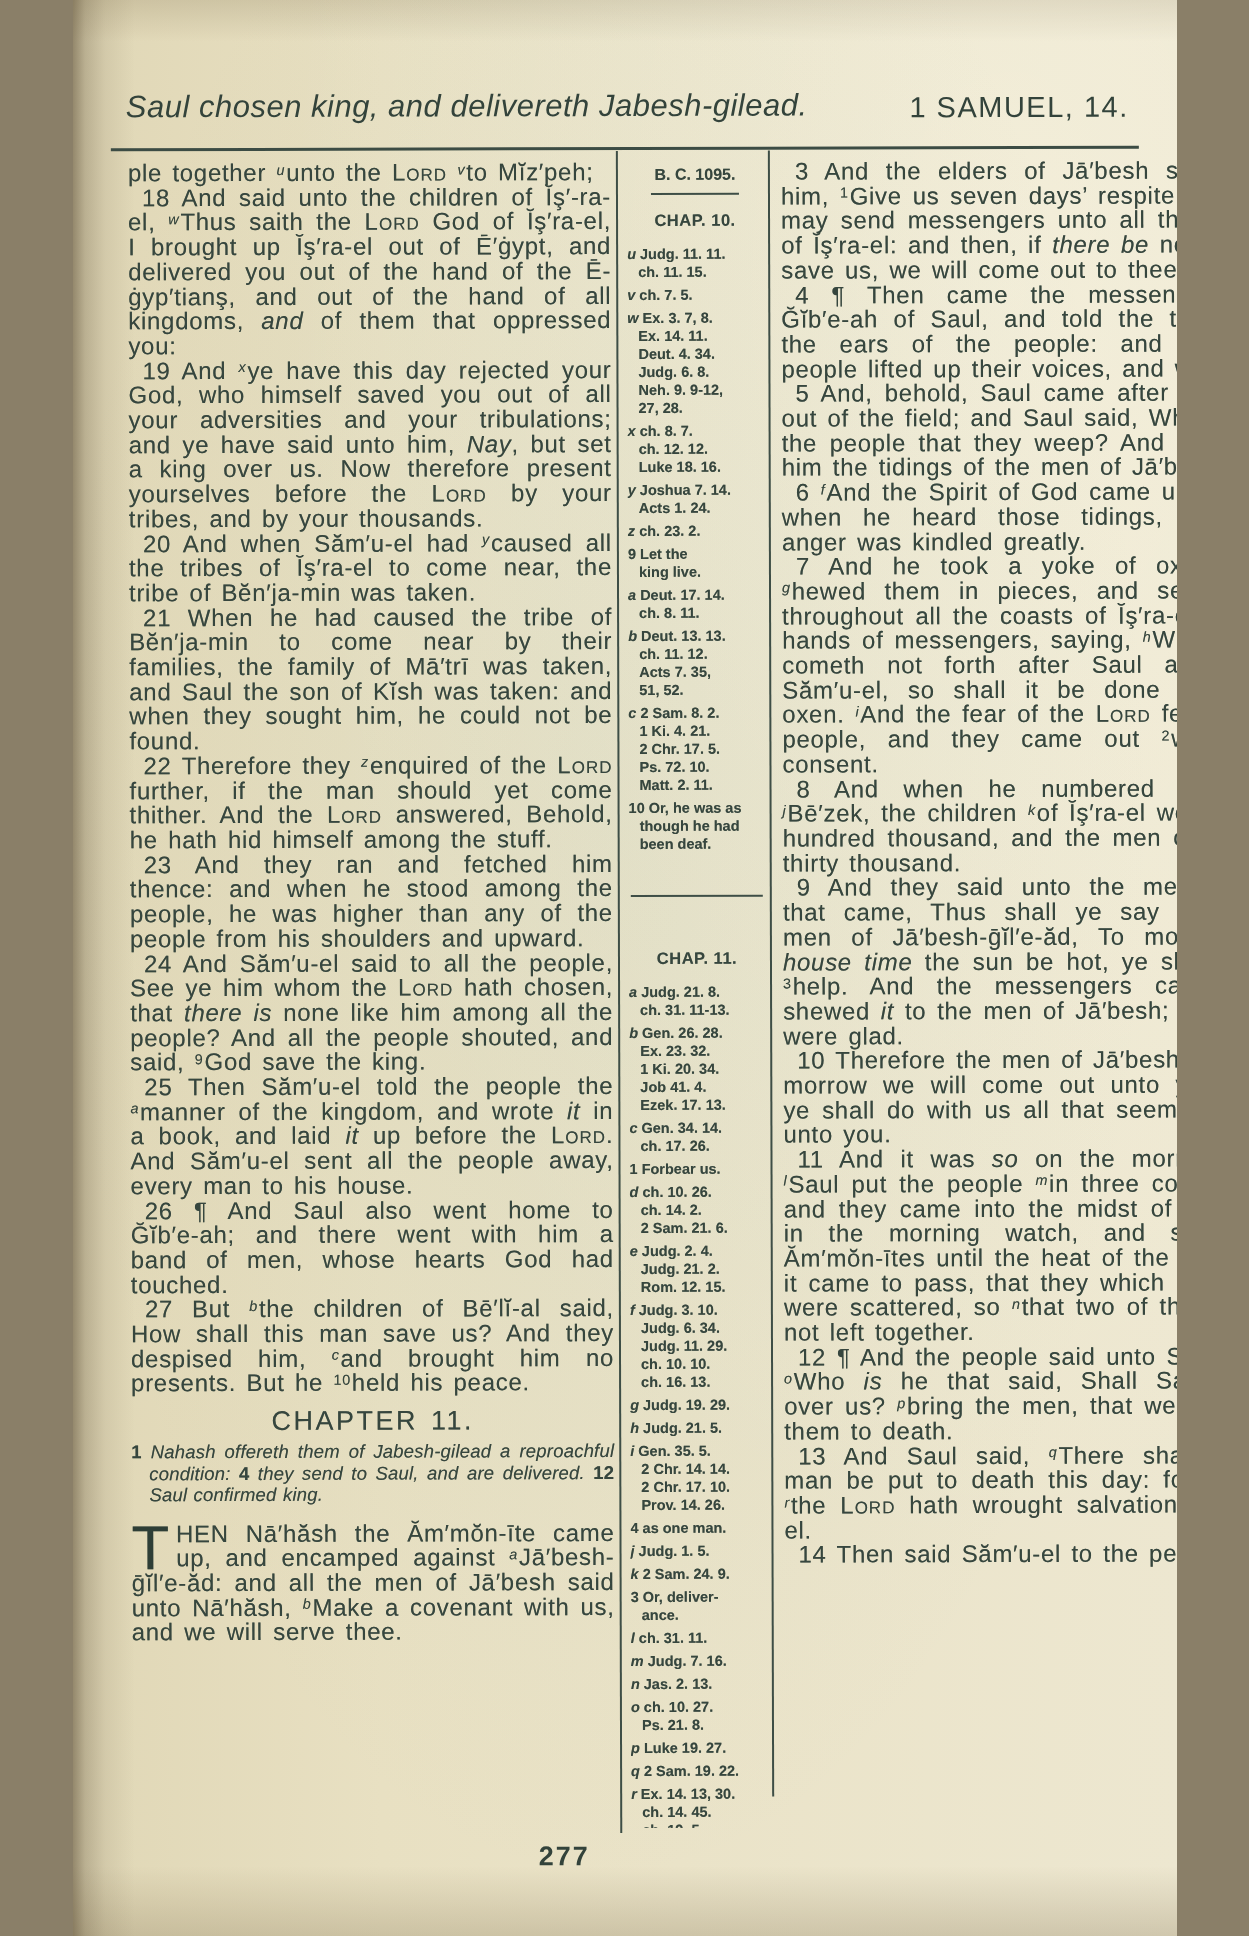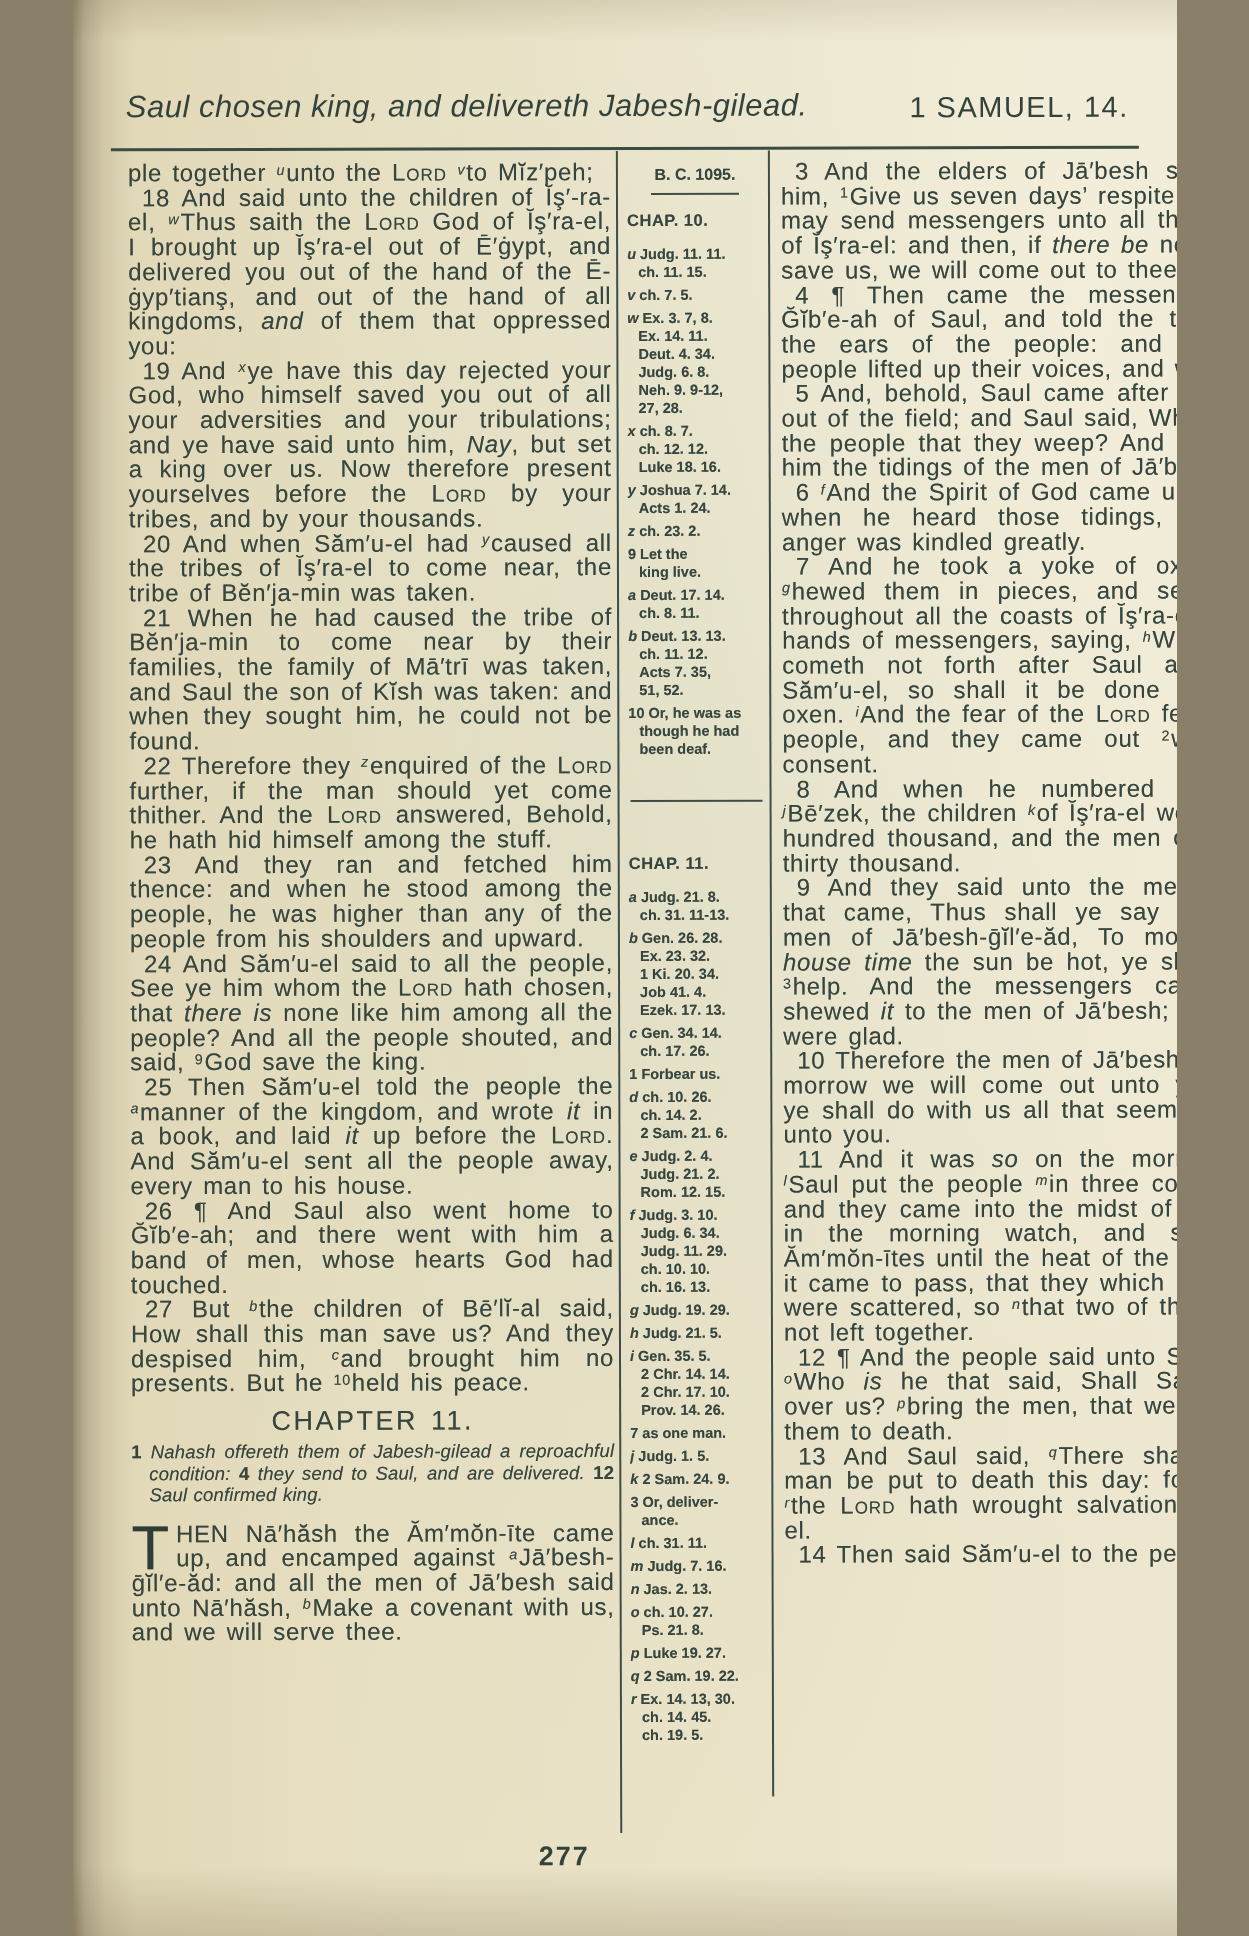--- a/index.html
+++ b/index.html
@@ -55,21 +55,21 @@
   .seg-supn{font-size:0.60em;vertical-align:0.45em;margin-right:1px;line-height:0;}
   .seg-drop{float:left;font-size:62px;line-height:47px;padding:2px 6px 0 0;color:#2e3e36;}
 
   .col-center{
     position:absolute;left:556px;top:160px;width:136px;height:1668px;overflow:hidden;
     font-size:14.5px;line-height:18px;font-weight:bold;
     color:#36463e;text-shadow:0 0 0.4px rgba(54,70,62,0.5);
   }
   .bc{text-align:center;font-size:16px;padding-top:6px;}
   .bc-rule{width:88px;height:2px;background:#3e4e46;margin:9px auto 16px;}
-  .chap-head{font-size:16.5px;letter-spacing:0.5px;margin:8px 0 16px;}
+  .chap-head{text-align:center;font-size:16.5px;letter-spacing:0.5px;margin:8px 0 16px;}
   .mid-rule{height:2px;background:#3e4e46;margin:42px 2px 52px;}
   .col-center .ref{padding-left:11px;text-indent:-11px;margin-bottom:5px;}
   .seg-k{font-style:italic;}
 
   .page-number{
     position:absolute;left:437px;top:1841px;width:104px;
     text-align:center;font-size:27px;font-weight:bold;letter-spacing:2px;color:#33433b;
   }
   .speck{position:absolute;border-radius:50%;background:rgba(62,78,70,0.55);}
   .speck-1{left:1216px;top:288px;width:7px;height:7px;}
@@ -112,36 +112,37 @@
       <div>
           <div class="para ref"><span class="seg-k">u </span>Judg. 11. 11.<br>ch. 11. 15.</div>
           <div class="para ref"><span class="seg-k">v </span>ch. 7. 5.</div>
           <div class="para ref"><span class="seg-k">w </span>Ex. 3. 7, 8.<br>Ex. 14. 11.<br>Deut. 4. 34.<br>Judg. 6. 8.<br>Neh. 9. 9-12,<br>27, 28.</div>
           <div class="para ref"><span class="seg-k">x </span>ch. 8. 7.<br>ch. 12. 12.<br>Luke 18. 16.</div>
           <div class="para ref"><span class="seg-k">y </span>Joshua 7. 14.<br>Acts 1. 24.</div>
           <div class="para ref"><span class="seg-k">z </span>ch. 23. 2.</div>
           <div class="para ref">9 Let the<br>king live.</div>
           <div class="para ref"><span class="seg-k">a </span>Deut. 17. 14.<br>ch. 8. 11.</div>
           <div class="para ref"><span class="seg-k">b </span>Deut. 13. 13.<br>ch. 11. 12.<br>Acts 7. 35,<br>51, 52.</div>
+          <div class="para ref"><span class="seg-k">c </span>2 Sam. 8. 2.<br>1 Ki. 4. 21.<br>2 Chr. 17. 5.<br>Ps. 72. 10.<br>Matt. 2. 11.</div>
           <div class="para ref">10 Or, he was as<br>though he had<br>been deaf.</div>
         </div>
       <div class="mid-rule"></div>
       <div class="chap-head">CHAP. 11.</div>
       <div>
           <div class="para ref"><span class="seg-k">a </span>Judg. 21. 8.<br>ch. 31. 11-13.</div>
           <div class="para ref"><span class="seg-k">b </span>Gen. 26. 28.<br>Ex. 23. 32.<br>1 Ki. 20. 34.<br>Job 41. 4.<br>Ezek. 17. 13.</div>
           <div class="para ref"><span class="seg-k">c </span>Gen. 34. 14.<br>ch. 17. 26.</div>
           <div class="para ref">1 Forbear us.</div>
           <div class="para ref"><span class="seg-k">d </span>ch. 10. 26.<br>ch. 14. 2.<br>2 Sam. 21. 6.</div>
           <div class="para ref"><span class="seg-k">e </span>Judg. 2. 4.<br>Judg. 21. 2.<br>Rom. 12. 15.</div>
           <div class="para ref"><span class="seg-k">f </span>Judg. 3. 10.<br>Judg. 6. 34.<br>Judg. 11. 29.<br>ch. 10. 10.<br>ch. 16. 13.</div>
           <div class="para ref"><span class="seg-k">g </span>Judg. 19. 29.</div>
           <div class="para ref"><span class="seg-k">h </span>Judg. 21. 5.</div>
           <div class="para ref"><span class="seg-k">i </span>Gen. 35. 5.<br>2 Chr. 14. 14.<br>2 Chr. 17. 10.<br>Prov. 14. 26.</div>
-          <div class="para ref">7 as one man.</div>
+          <div class="para ref">4 as one man.</div>
           <div class="para ref"><span class="seg-k">j </span>Judg. 1. 5.</div>
           <div class="para ref"><span class="seg-k">k </span>2 Sam. 24. 9.</div>
           <div class="para ref">3 Or, deliver-<br>ance.</div>
           <div class="para ref"><span class="seg-k">l </span>ch. 31. 11.</div>
           <div class="para ref"><span class="seg-k">m </span>Judg. 7. 16.</div>
           <div class="para ref"><span class="seg-k">n </span>Jas. 2. 13.</div>
           <div class="para ref"><span class="seg-k">o </span>ch. 10. 27.<br>Ps. 21. 8.</div>
           <div class="para ref"><span class="seg-k">p </span>Luke 19. 27.</div>
           <div class="para ref"><span class="seg-k">q </span>2 Sam. 19. 22.</div>
           <div class="para ref"><span class="seg-k">r </span>Ex. 14. 13, 30.<br>ch. 14. 45.<br>ch. 19. 5.</div>

